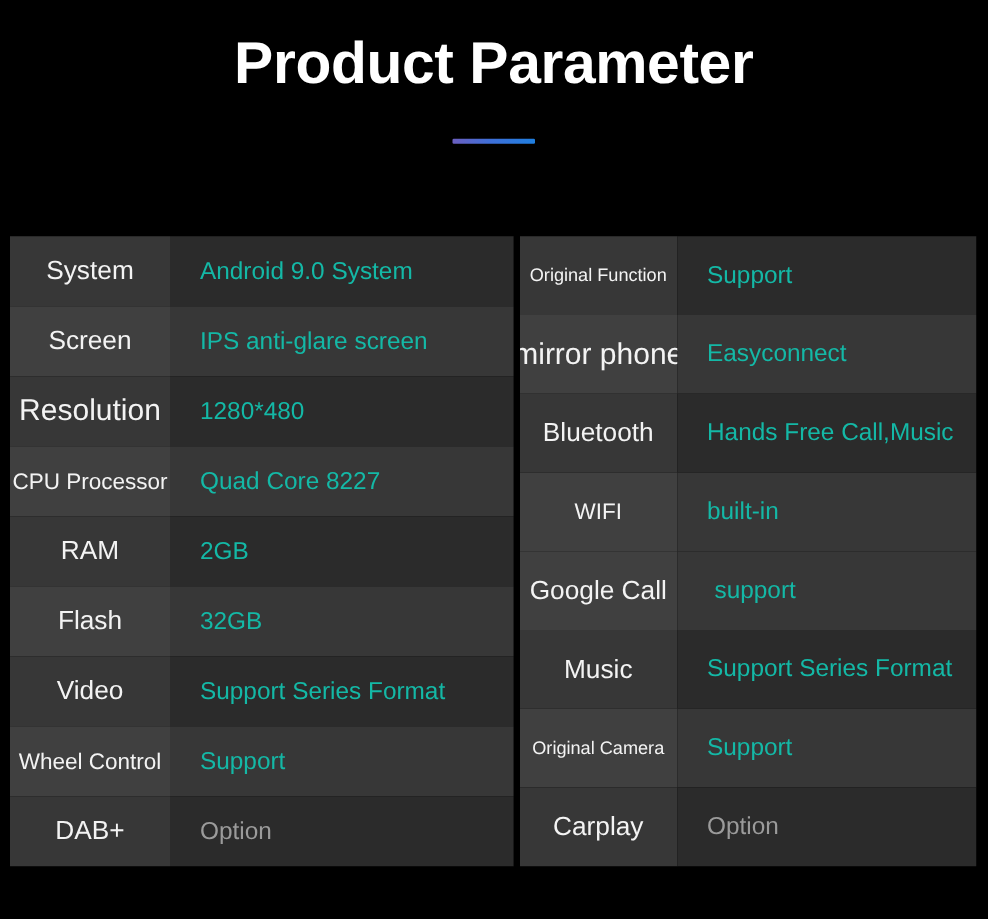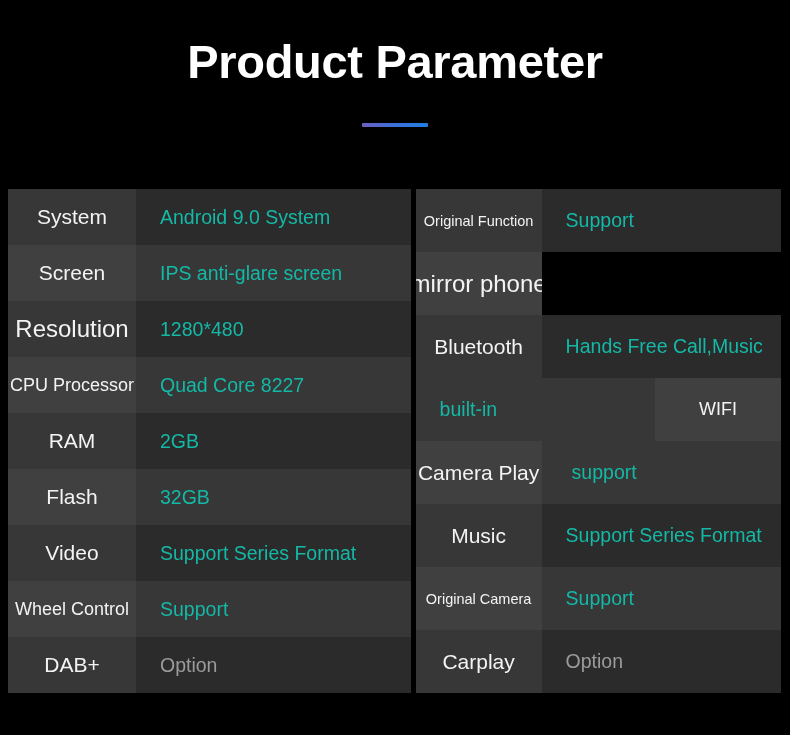--- a/index.html
+++ b/index.html
@@ -20,21 +20,21 @@
 
   .page {
     width: 790px;
     height: 735px;
     background: #000000;
     position: relative;
   }
 
   
   .header {
-    padding-top: 34px;
+    padding-top: 22px;
     text-align: center;
   }
 
   .page-title {
     font-size: 47px;
     font-weight: bold;
     letter-spacing: -0.3px;
     color: #ffffff;
     line-height: 1.18;
   }
@@ -188,35 +188,36 @@
 
     <div class="spec-table right">
 
       <div class="spec-row odd">
         <div class="cell cell-label sz-xs">Original Function</div>
         <div class="cell cell-value">Support</div>
       </div>
 
       <div class="spec-row even">
         <div class="cell cell-label sz-md">mirror phone</div>
+        <div class="cell cell-value">Easyconnect</div>
       </div>
 
       <div class="spec-row odd">
         <div class="cell cell-label sz-lg">Bluetooth</div>
         <div class="cell cell-value">Hands Free Call,Music</div>
       </div>
 
       <div class="spec-row even">
+        <div class="cell cell-label sz-sm">WIFI</div>
         <div class="cell cell-value">built-in</div>
-        <div class="cell cell-label sz-sm">WIFI</div>
-      </div>
-
-
-      <div class="spec-row even">
-        <div class="cell cell-label sz-lg">Camera Play</div>
+      </div>
+
+
+      <div class="spec-row even">
+        <div class="cell cell-label sz-lg">Google Call</div>
         <div class="cell cell-value pad2">support</div>
       </div>
 
       <div class="spec-row odd">
         <div class="cell cell-label sz-lg">Music</div>
         <div class="cell cell-value">Support Series Format</div>
       </div>
 
       <div class="spec-row even">
         <div class="cell cell-label sz-xs">Original Camera</div>

